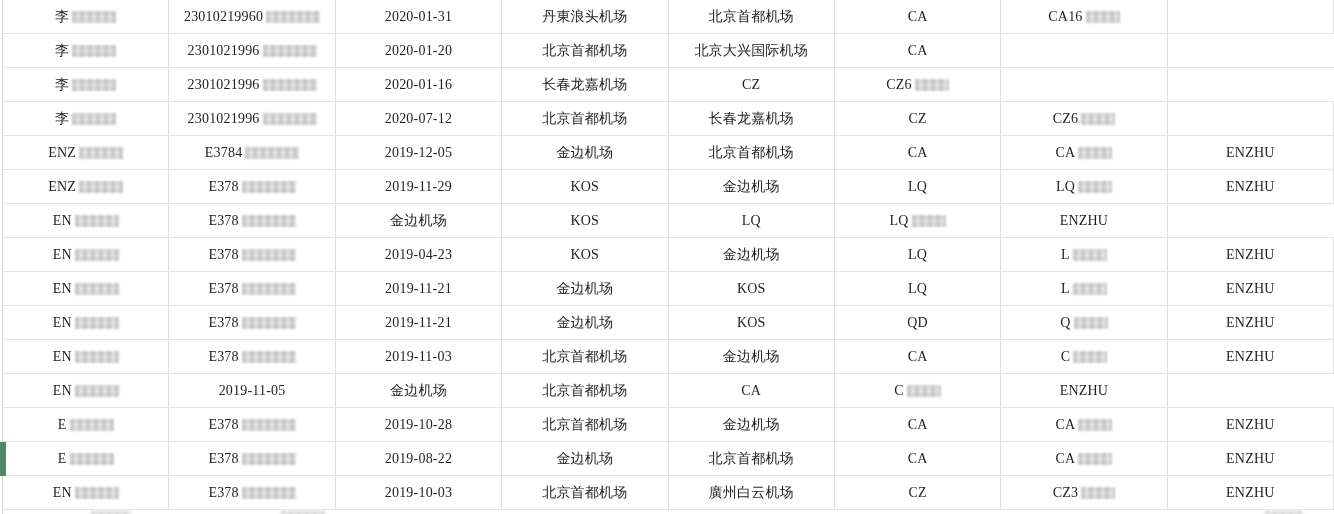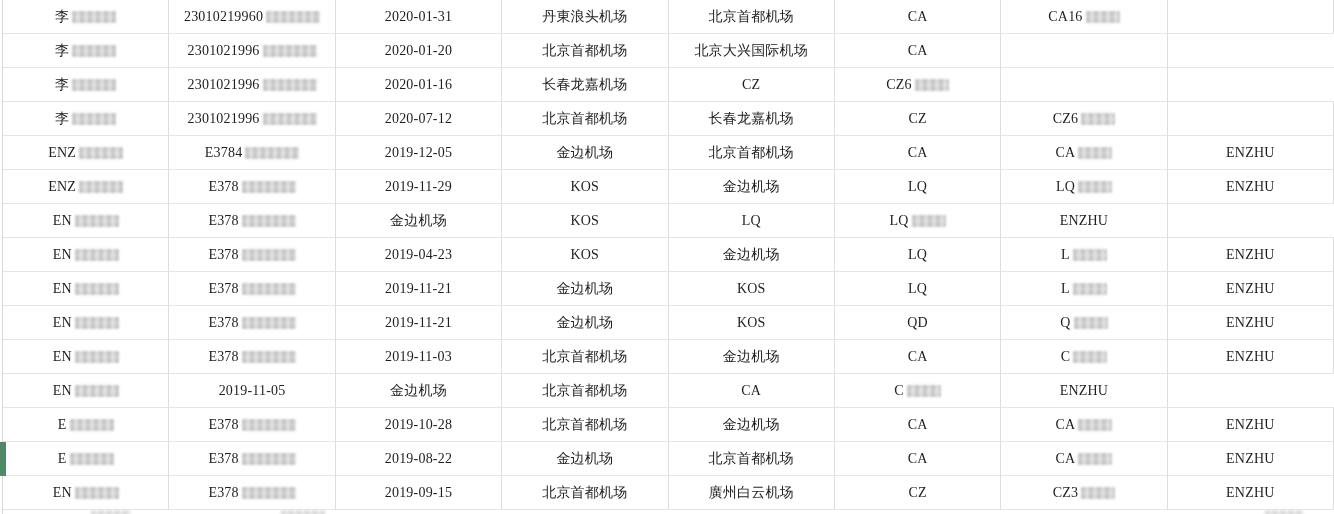--- a/index.html
+++ b/index.html
@@ -451,21 +451,21 @@
       <div class="row">
     <div class="cell">
       <span class="pfx">EN</span>
           <span class="redact redact-name"></span>
     </div>
     <div class="cell">
       <span class="pfx">E378</span>
           <span class="redact redact-id"></span>
     </div>
     <div class="cell">
-      <span class="pfx">2019-09-15</span>
+      <span class="pfx">2019-10-03</span>
     </div>
     <div class="cell">
       <span class="pfx">北京首都机场</span>
     </div>
     <div class="cell">
       <span class="pfx">廣州白云机场</span>
     </div>
     <div class="cell">
       <span class="pfx">CZ</span>
     </div>

